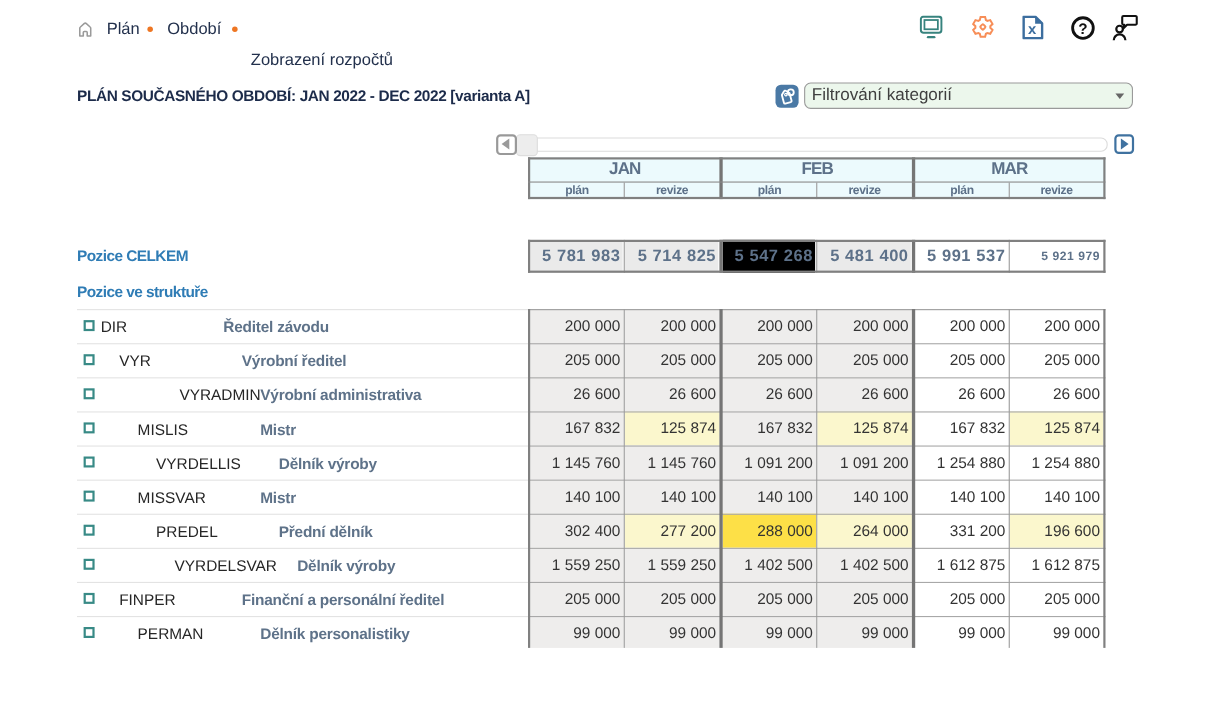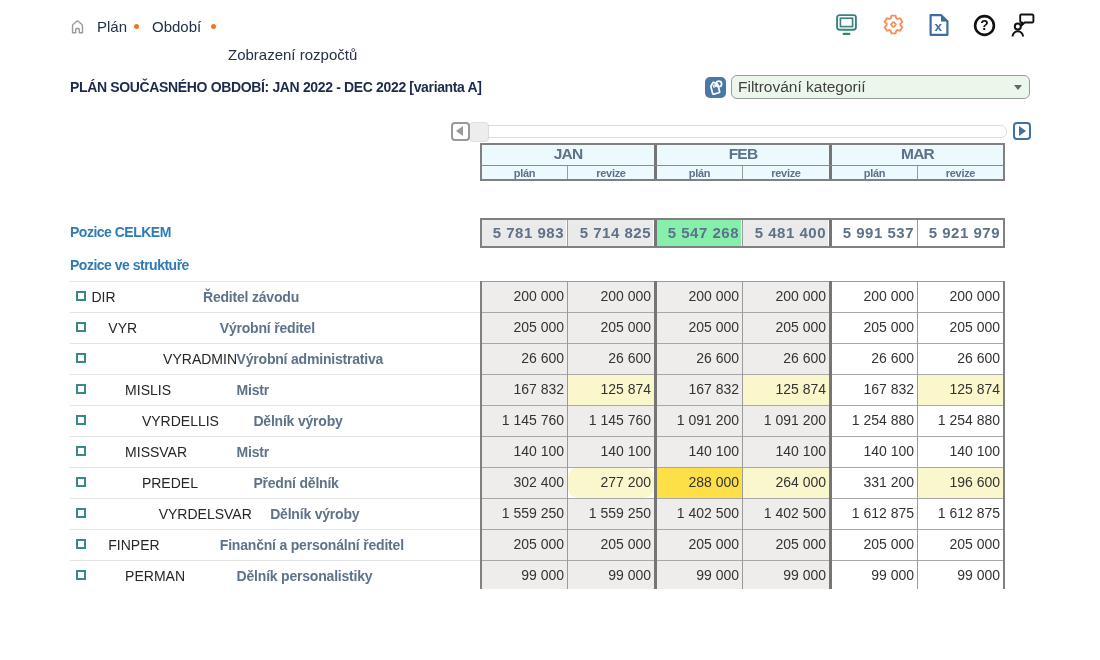--- a/index.html
+++ b/index.html
@@ -91,24 +91,24 @@
 <div class="vline" style="left:829px;top:143px;width:3px;height:38px;background:#757575;"></div>
 <div class="vline" style="left:917px;top:166px;width:1px;height:15px;background:#9b9b9b;"></div>
 <div class="vline" style="left:1003px;top:143px;width:2px;height:38px;background:#808080;"></div>
 <div class="hline" style="left:480px;top:143px;width:525px;height:2px;background:#808080;"></div>
 <div class="hline" style="left:480px;top:165px;width:525px;height:1px;background:#8a8a8a;"></div>
 <div class="hline" style="left:480px;top:179px;width:525px;height:2px;background:#808080;"></div>
 
 <div class="abs" style="left:70px;top:224px;font-size:14px;font-weight:bold;color:#2f7cb5;letter-spacing:-0.5px;">Pozice CELKEM</div>
 <div class="num" style="left:482px;top:218px;width:82px;height:30px;line-height:30px;background:#eaeaea;padding-right:2px;font-weight:bold;font-size:15px;letter-spacing:0.5px;color:#5d7189;">5 781 983</div>
 <div class="num" style="left:568px;top:218px;width:83px;height:30px;line-height:30px;background:#eaeaea;padding-right:2px;font-weight:bold;font-size:15px;letter-spacing:0.5px;color:#5d7189;">5 714 825</div>
-<div class="num" style="left:657px;top:218px;width:82px;height:30px;line-height:30px;background:#86efac;padding-right:2px;font-weight:bold;font-size:15px;letter-spacing:0.5px;color:#5d7189;">5 547 268</div>
+<div class="num" style="left:657px;top:218px;width:82px;height:30px;line-height:30px;background:#000000;padding-right:2px;font-weight:bold;font-size:15px;letter-spacing:0.5px;color:#5d7189;">5 547 268</div>
 <div class="num" style="left:743px;top:218px;width:83px;height:30px;line-height:30px;background:#eaeaea;padding-right:2px;font-weight:bold;font-size:15px;letter-spacing:0.5px;color:#5d7189;">5 481 400</div>
 <div class="num" style="left:832px;top:218px;width:82px;height:30px;line-height:30px;background:#fff;padding-right:14px;font-weight:bold;font-size:15px;letter-spacing:0.5px;color:#5d7189;">5 991 537</div>
-<div class="num" style="left:918px;top:218px;width:82px;height:44px;line-height:30px;background:#fff;padding-right:2px;font-weight:bold;font-size:15px;letter-spacing:0.5px;color:#5d7189;">5 921 979</div>
+<div class="num" style="left:918px;top:218px;width:82px;height:44px;line-height:30px;background:#fff;padding-right:2px;font-weight:bold;font-size:11px;letter-spacing:0.5px;color:#5d7189;">5 921 979</div>
 <div class="vline" style="left:480px;top:218px;width:2px;height:30px;background:#808080;"></div>
 <div class="vline" style="left:567px;top:218px;width:1px;height:30px;background:#9b9b9b;"></div>
 <div class="vline" style="left:654px;top:218px;width:3px;height:30px;background:#757575;"></div>
 <div class="vline" style="left:742px;top:218px;width:1px;height:30px;background:#9b9b9b;"></div>
 <div class="vline" style="left:829px;top:218px;width:3px;height:30px;background:#757575;"></div>
 <div class="vline" style="left:917px;top:218px;width:1px;height:30px;background:#9b9b9b;"></div>
 <div class="vline" style="left:1003px;top:218px;width:2px;height:30px;background:#808080;"></div>
 <div class="hline" style="left:480px;top:218px;width:525px;height:2px;background:#808080;"></div>
 <div class="hline" style="left:480px;top:246px;width:525px;height:2px;background:#808080;"></div>
 <div class="abs" style="left:70px;top:257px;font-size:14px;font-weight:bold;color:#2f7cb5;letter-spacing:-0.5px;">Pozice ve struktuře</div>
@@ -164,21 +164,21 @@
 <div class="num" style="left:482px;top:436px;width:82px;height:31px;line-height:31px;background:#eeedec;padding-right:3px;">140 100</div>
 <div class="num" style="left:568px;top:436px;width:83px;height:31px;line-height:31px;background:#eeedec;padding-right:3px;">140 100</div>
 <div class="num" style="left:657px;top:436px;width:82px;height:31px;line-height:31px;background:#eeedec;padding-right:3px;">140 100</div>
 <div class="num" style="left:743px;top:436px;width:83px;height:31px;line-height:31px;background:#eeedec;padding-right:3px;">140 100</div>
 <div class="num" style="left:832px;top:436px;width:82px;height:31px;line-height:31px;background:#fff;padding-right:3px;">140 100</div>
 <div class="num" style="left:918px;top:436px;width:82px;height:31px;line-height:31px;background:#fff;padding-right:3px;">140 100</div>
 <div class="cb" style="top:477px;"></div>
 <div class="code" style="left:141.9px;top:475px;">PREDEL</div>
 <div class="name" style="left:253.4px;top:475px;">Přední dělník</div>
 <div class="num" style="left:482px;top:467px;width:82px;height:31px;line-height:31px;background:#eeedec;padding-right:3px;">302 400</div>
-<div class="num" style="left:568px;top:467px;width:83px;height:31px;line-height:31px;background:#fbf7cd;padding-right:3px;border-radius:10px;">277 200</div>
+<div class="num" style="left:568px;top:467px;width:83px;height:31px;line-height:31px;background:#fbf7cd;padding-right:3px;">277 200</div>
 <div class="num" style="left:657px;top:467px;width:82px;height:31px;line-height:31px;background:#fde047;padding-right:3px;">288 000</div>
 <div class="num" style="left:743px;top:467px;width:83px;height:31px;line-height:31px;background:#fbf7cd;padding-right:3px;">264 000</div>
 <div class="num" style="left:832px;top:467px;width:82px;height:31px;line-height:31px;background:#fff;padding-right:3px;">331 200</div>
 <div class="num" style="left:918px;top:467px;width:82px;height:31px;line-height:31px;background:#fbf7cd;padding-right:3px;">196 600</div>
 <div class="cb" style="top:508px;"></div>
 <div class="code" style="left:158.7px;top:506px;">VYRDELSVAR</div>
 <div class="name" style="left:270.2px;top:506px;">Dělník výroby</div>
 <div class="num" style="left:482px;top:498px;width:82px;height:31px;line-height:31px;background:#eeedec;padding-right:3px;">1 559 250</div>
 <div class="num" style="left:568px;top:498px;width:83px;height:31px;line-height:31px;background:#eeedec;padding-right:3px;">1 559 250</div>
 <div class="num" style="left:657px;top:498px;width:82px;height:31px;line-height:31px;background:#eeedec;padding-right:3px;">1 402 500</div>

